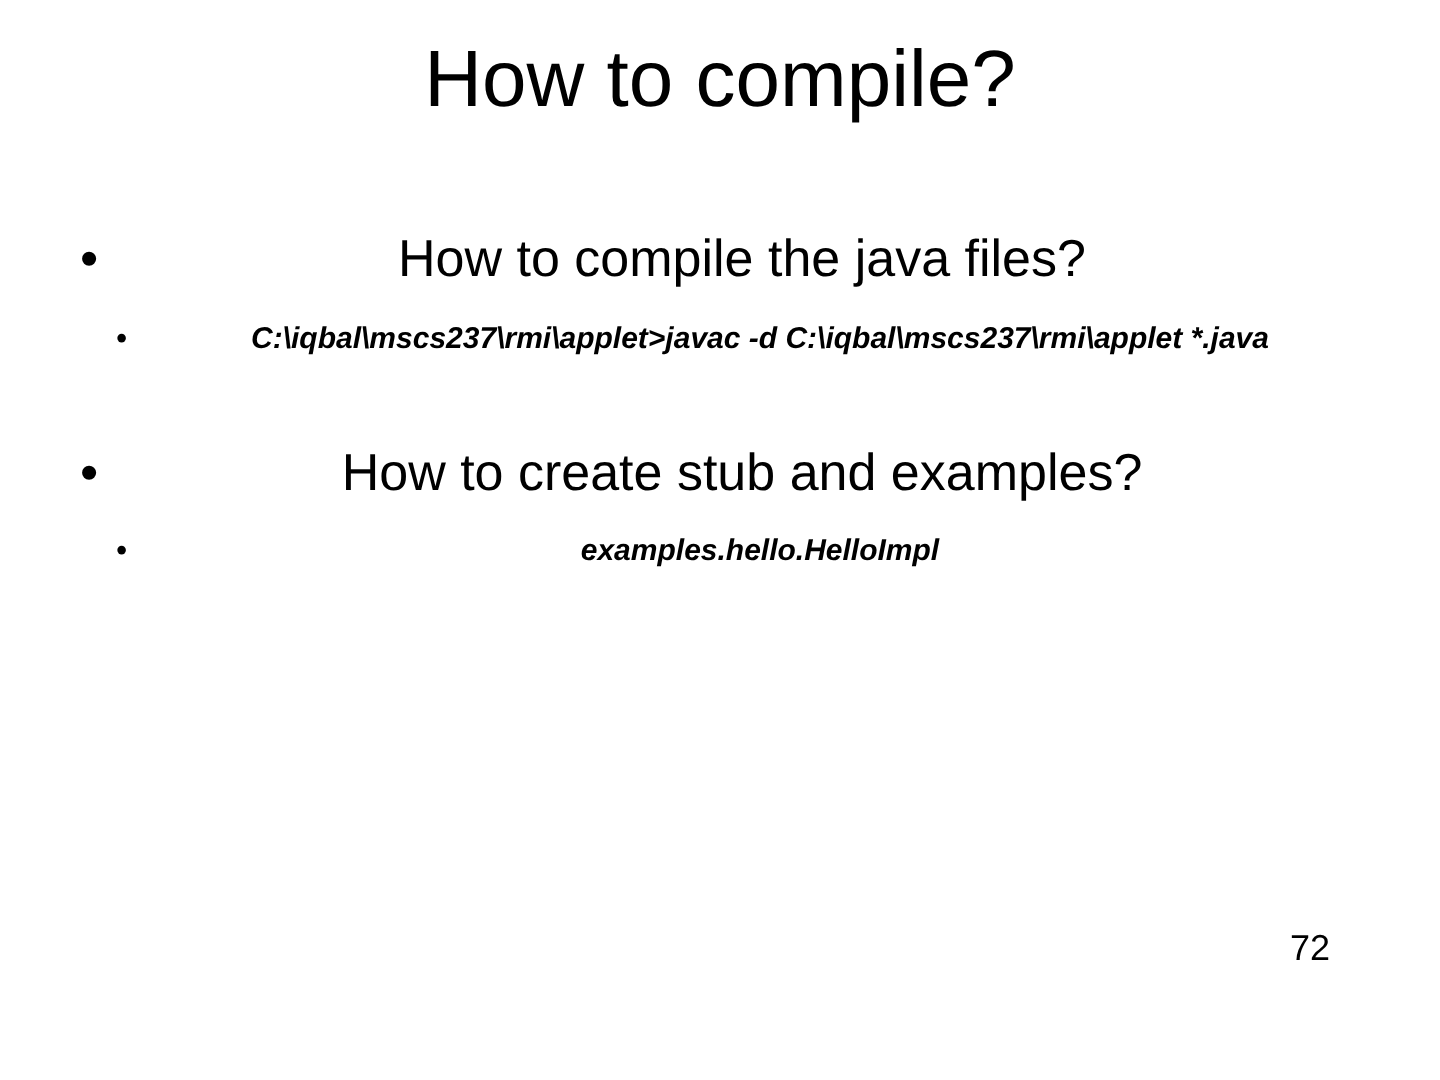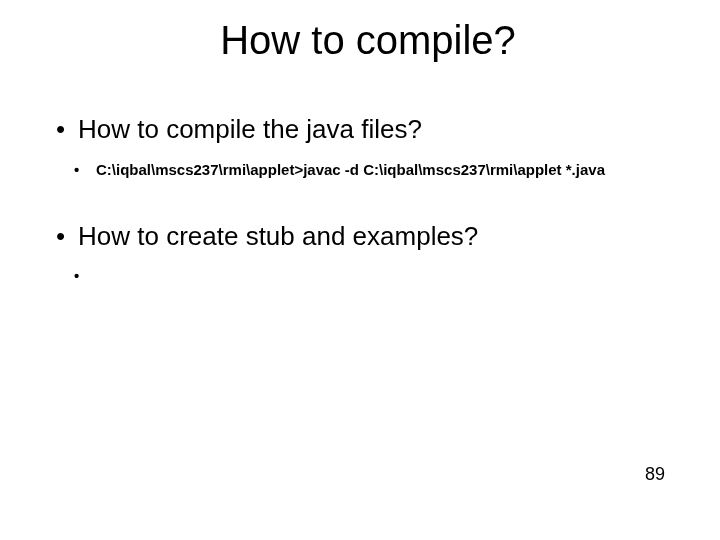--- a/index.html
+++ b/index.html
@@ -11,32 +11,33 @@
     font-family: Arial, Helvetica, sans-serif;
     color: #000;
     position: relative;
     overflow: hidden;
   }
   .slide {
     width: 720px;
     height: 540px;
     position: relative;
     box-sizing: border-box;
-    padding: 18px 40px 40px 56px;
+    padding: 18px 40px 40px 40px;
   }
   .title {
     font-size: 40px;
     text-align: center;
     margin: 0 0 50px 0;
     font-weight: normal;
   }
   ul.top {
     list-style: none;
     padding: 0;
     margin: 0;
+    text-align: center;
   }
   ul.top > li.q {
     font-size: 26px;
     margin: 0 0 14px 0;
     padding-left: 22px;
     position: relative;
     line-height: 1.25;
   }
   ul.top > li.q::before {
     content: "•";
@@ -46,20 +47,21 @@
     font-size: 26px;
   }
   ul.top > li.cmd {
     font-size: 15px;
     font-weight: bold;
     margin: 0 0 40px 0;
     padding-left: 40px;
     position: relative;
     line-height: 1.35;
     word-wrap: break-word;
+    font-style: italic;
   }
   ul.top > li.cmd::before {
     content: "•";
     position: absolute;
     left: 18px;
     top: 0;
     font-size: 15px;
   }
   .cmd-line2 {
     display: block;
@@ -76,18 +78,19 @@
 
 <div class="slide">
 
   <h1 class="title">How to compile?</h1>
 
   <ul class="top">
     <li class="q">How to compile the java files?</li>
     <li class="cmd">C:\iqbal\mscs237\rmi\applet&gt;javac -d C:\iqbal\mscs237\rmi\applet   *.java</li>
     <li class="q">How to create stub and examples?</li>
     <li class="cmd">
+      <span class="cmd-line2">examples.hello.HelloImpl</span>
     </li>
   </ul>
 
-  <div class="page-num">89</div>
+  <div class="page-num">72</div>
 
 </div>
 
 </body></html>

